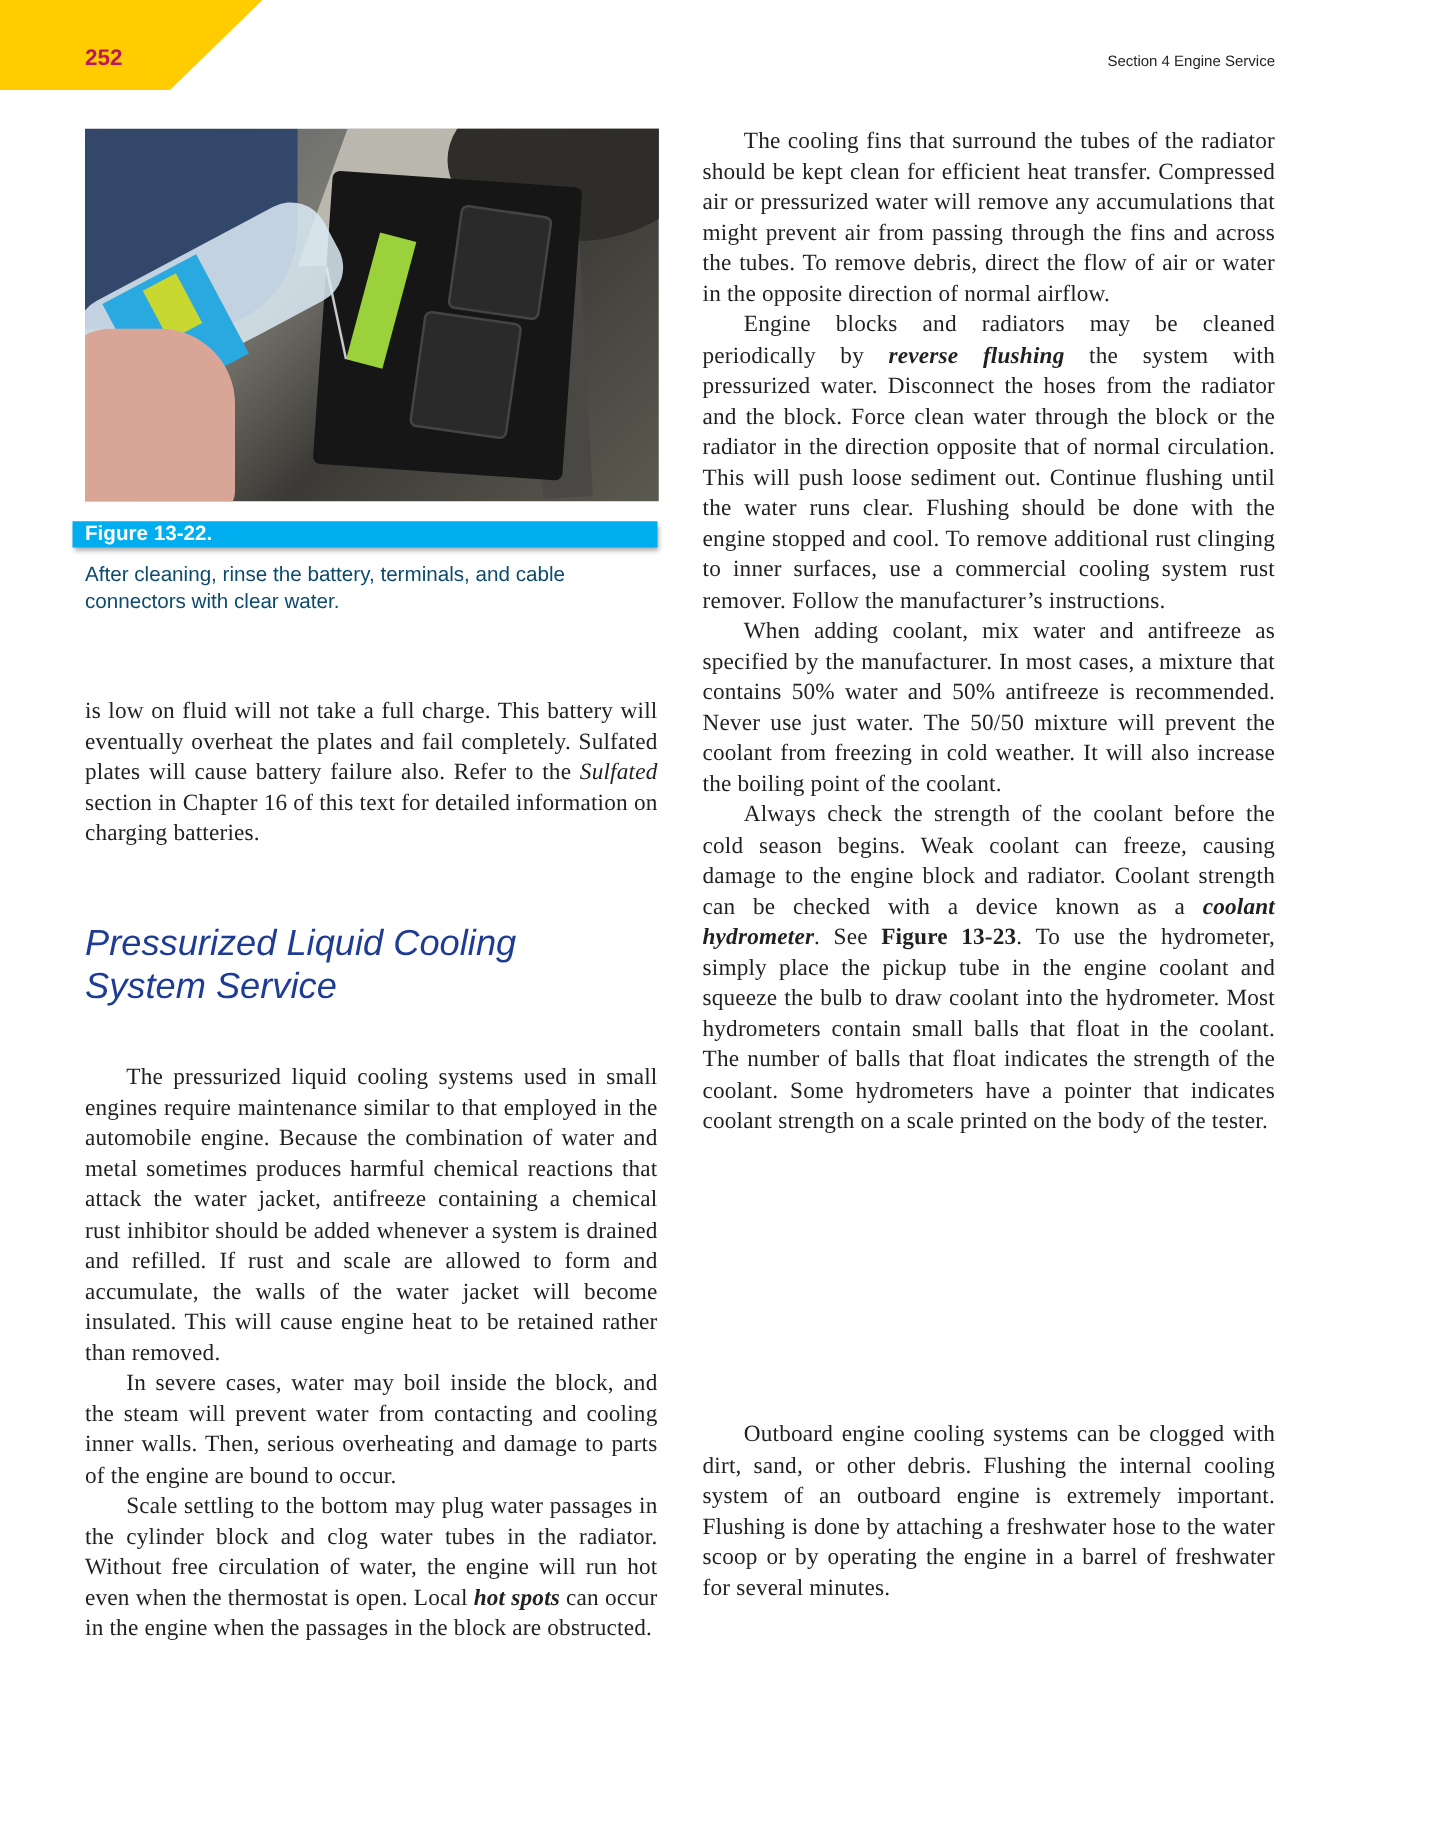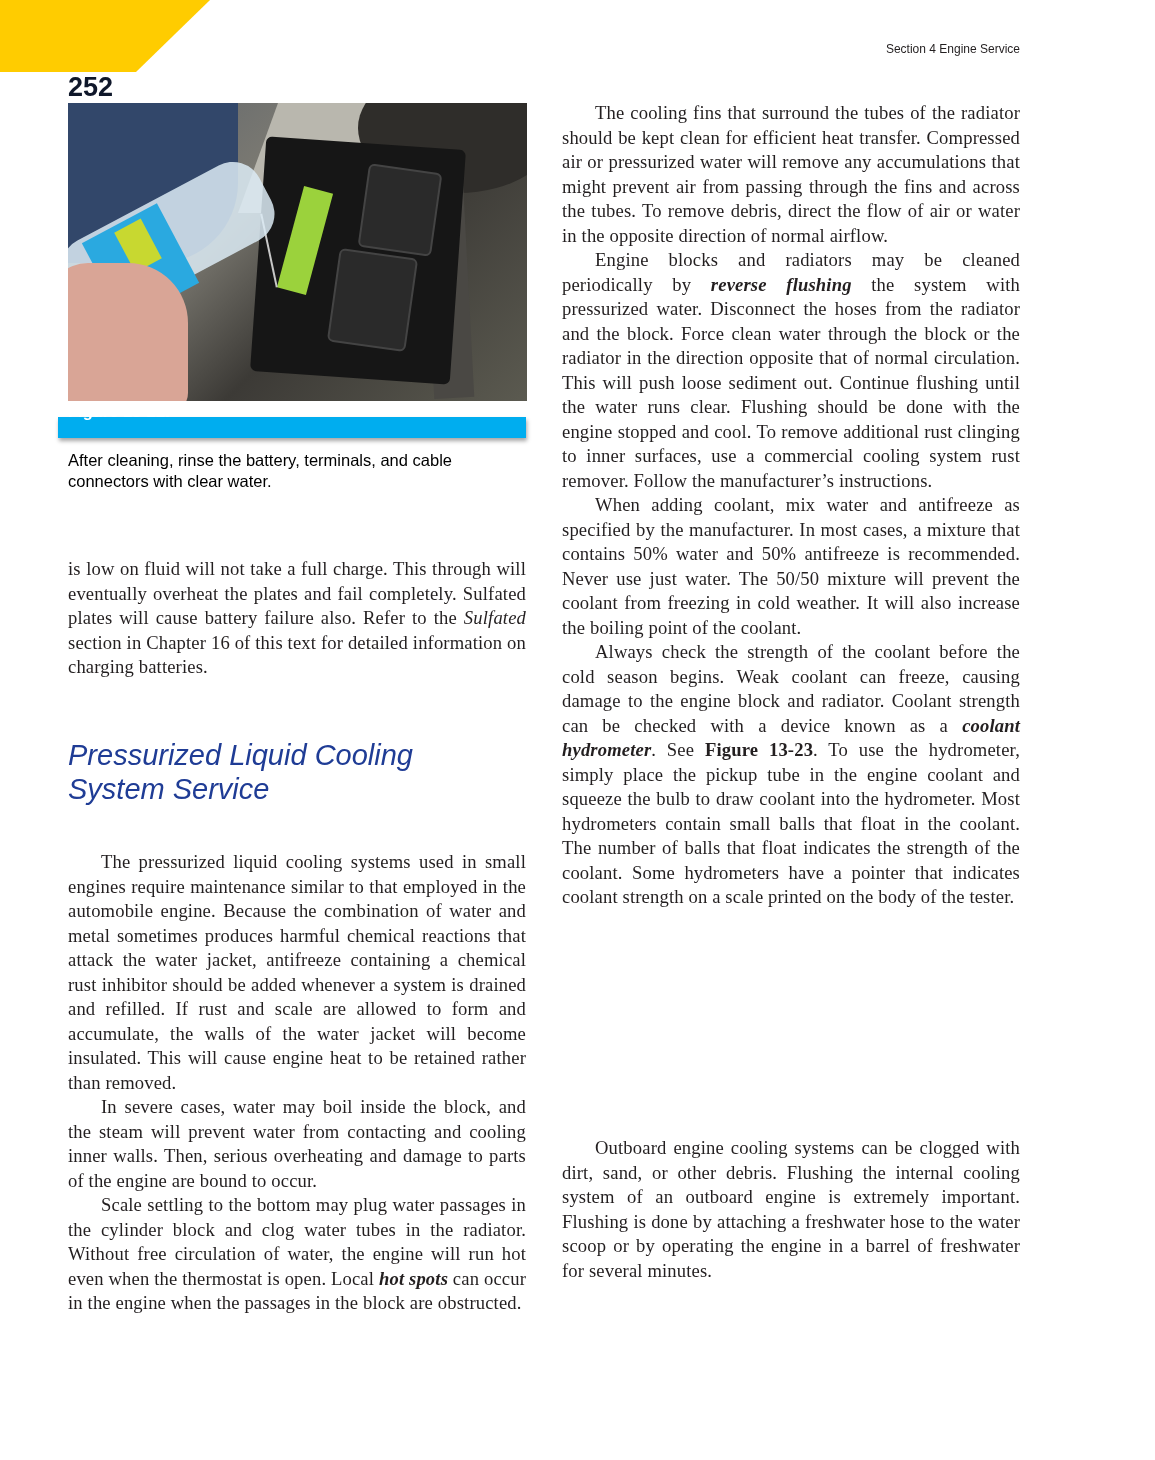--- a/index.html
+++ b/index.html
@@ -9,21 +9,21 @@
     font-family: "DejaVu Serif", "Liberation Serif", serif;
   }
   .tab {
     position: absolute; left: 0; top: 0; width: 210px; height: 72px;
     background: #ffcc00;
     clip-path: polygon(0 0, 210px 0, 136px 72px, 0 72px);
     filter: drop-shadow(2px 3px 3px rgba(0,0,0,0.3));
   }
   .page-num {
     position: absolute; left: 68px; top: 36px;
-    font-family: "Liberation Sans", sans-serif; font-weight: bold; font-size: 27px; color: #0f172a; margin-top: 36px;
+    font-family: "Liberation Sans", sans-serif; font-weight: bold; font-size: 18px; color: #be185d;
   }
   .running-head {
     position: absolute; right: 135px; top: 42px;
     font-family: "Liberation Sans", sans-serif; font-size: 12px; color: #231f20;
   }
   .col { position: absolute; width: 458px; }
   .col-left { left: 68px; }
   .col-right { left: 562px; }
   p.body {
     margin: 0; font-size: 18.6px; line-height: 24.5px; text-align: justify;
@@ -53,26 +53,26 @@
   .photo .bottle { position:absolute; left:-10px; top:95px; width:220px; height:85px; background:rgba(220,235,245,0.85); border-radius:30px; transform:rotate(-28deg); }
   .photo .bottle-label { position:absolute; left:30px; top:115px; width:85px; height:90px; background:#2aa9e0; transform:rotate(-28deg); }
   .photo .bottle-label2 { position:absolute; left:55px; top:120px; width:30px; height:45px; background:#c8d830; transform:rotate(-28deg); }
   .photo .hand { position:absolute; left:-20px; top:160px; width:140px; height:150px; background:#d9a596; border-radius:40px 60px 20px 20px; }
   .photo .stream { position:absolute; left:200px; top:110px; width:2px; height:75px; background:#c8c8c8; transform:rotate(-12deg); }
   .cap-bar {
     position: absolute; left: 58px; top: 417px; width: 468px; height: 21px;
     background: #00adef; box-shadow: 1px 3px 4px rgba(0,0,0,0.35);
   }
   .cap-label {
-    position: absolute; left: 68px; top: 402px;
+    position: absolute; left: 68px; top: 418px;
     font-family: "Liberation Sans", sans-serif; font-weight: bold; font-size: 16.5px; color: #ffffff;
   }
   .cap-text {
     position: absolute; left: 68px; top: 450px; width: 460px;
-    font-family: "Liberation Sans", sans-serif; font-size: 16.5px; line-height: 20.5px; color: #000000;
+    font-family: "Liberation Sans", sans-serif; font-size: 16.5px; line-height: 20.5px; color: #0c4a6e;
   }
 </style>
 </head>
 <body>
 
 <div class="tab"></div>
 <div class="page-num">252</div>
 <div class="running-head">Section 4  Engine Service</div>
 
 <div class="photo" title="Hand pouring water from a plastic bottle onto a black Workaholic battery">
@@ -88,21 +88,21 @@
   <div class="bottle"></div>
   <div class="bottle-label"></div>
   <div class="bottle-label2"></div>
   <div class="hand"></div>
 </div>
 <div class="cap-bar"></div>
 <div class="cap-label">Figure 13-22.</div>
 <div class="cap-text">After cleaning, rinse the battery, terminals, and cable connectors with clear water.</div>
 
 <div class="col col-left" style="top:557px;">
-  <p class="body"><span>is low on fluid will not take a full charge. This through will eventually overheat the plates and fail completely. Sulfated plates will cause bat­tery failure also. Refer to the </span><em class="it">Sulfated</em><span> section in Chapter 16 of this text for detailed information on charging batteries.</span></p>
+  <p class="body"><span>is low on fluid will not take a full charge. This battery will eventually overheat the plates and fail completely. Sulfated plates will cause bat­tery failure also. Refer to the </span><em class="it">Sulfated</em><span> section in Chapter 16 of this text for detailed information on charging batteries.</span></p>
 </div>
 
 <div class="col col-left" style="top:738px;">
   <h2 class="section" style="width:420px;">Pressurized Liquid Cooling System Service</h2>
   <div style="height:44px;"></div>
   <p class="body indent">The pressurized liquid cooling systems used in small engines require maintenance similar to that employed in the automobile engine. Because the combination of water and metal sometimes produces harmful chemical reactions that attack the water jacket, antifreeze containing a chemical rust inhibitor should be added whenever a sys­tem is drained and refilled. If rust and scale are allowed to form and accumulate, the walls of the water jacket will become insulated. This will cause engine heat to be retained rather than removed.</p>
   <p class="body indent">In severe cases, water may boil inside the block, and the steam will prevent water from contacting and cooling inner walls. Then, serious overheating and damage to parts of the engine are bound to occur.</p>
   <p class="body indent"><span>Scale settling to the bottom may plug water passages in the cylinder block and clog water tubes in the radiator. Without free circulation of water, the engine will run hot even when the thermostat is open. Local </span><em class="kt">hot spots</em><span> can occur in the engine when the passages in the block are obstructed.</span></p>
 </div>
 

